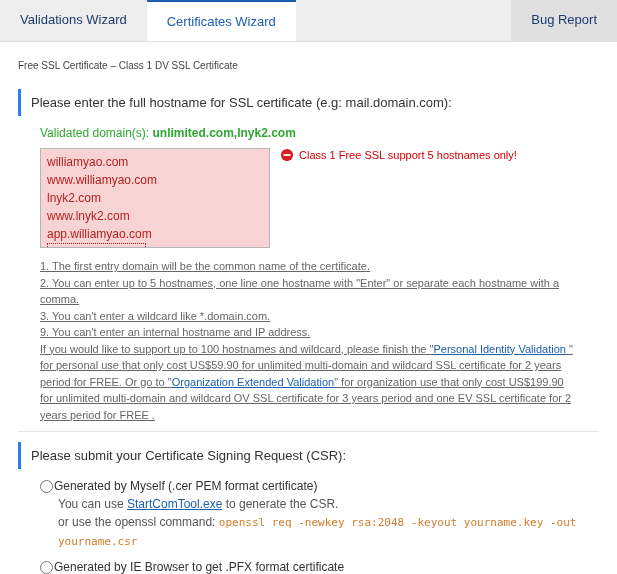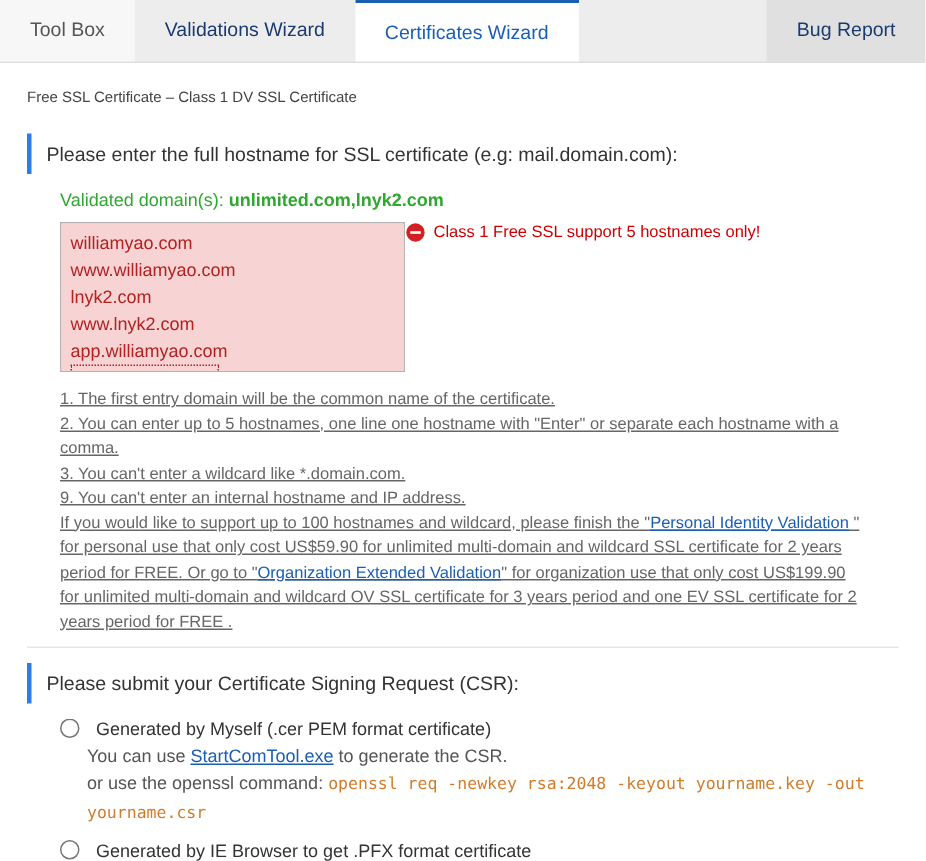--- a/index.html
+++ b/index.html
@@ -8,42 +8,41 @@
 .tab { padding: 12px 20px; color: #1b3b6f; cursor: pointer; font-size: 13px; }
 .tab.first { background: #f7f7f7; color: #555; }
 .tab.active { background: #fff; border-top: 2px solid #1b5fb3; color: #1b5fb3; font-weight: 500; }
 .tab.bug { margin-left: auto; background: #e0e0e0; color: #1b3b6f; }
 .content { padding: 18px; }
 .page-title { font-size: 10px; color: #444; margin-bottom: 18px; font-weight: normal; }
 .section-label { border-left: 3px solid #2b7de9; padding: 6px 10px; font-size: 13px; color: #333; margin-bottom: 10px; }
 .inner { padding: 0 22px; }
 .validated { color: #2fa82f; font-size: 12px; margin-bottom: 8px; }
 .validated b { color: #2fa82f; }
-.hostrow { display: flex; align-items: flex-start; }
+.hostrow { display: flex; gap: 10px; align-items: flex-start; }
 .hostarea { width: 230px; height: 100px; overflow-y: scroll; border: 1px solid #b5b5b5; background: #f8d3d3; padding: 4px 6px; color: #b22222; font-size: 12px; line-height: 1.5; position: relative; }
 .hostarea::-webkit-scrollbar { width: 14px; }
 .hostarea::-webkit-scrollbar-track { background: #eee; }
 .hostarea::-webkit-scrollbar-thumb { background: #bbb; }
 .hostarea div { white-space: nowrap; }
 .error { display: flex; gap: 5px; align-items: center; color: #c00; font-size: 11px; }
 .error-icon { width: 14px; height: 14px; }
 .notes { margin-top: 10px; color: #666; font-size: 11px; line-height: 1.5; text-decoration: underline; }
 .notes a { color: #1b5fb3; text-decoration: underline; }
 .csr-block { padding: 0 22px; margin-top: 8px; }
-.radio-row { display: flex; align-items: flex-start; gap: 11px; margin-bottom: 2px; color: #333; font-size: 12px; }
+.radio-row { display: flex; align-items: flex-end; gap: 1px; margin-bottom: 2px; color: #333; font-size: 12px; }
 .sub { margin-left: 18px; color: #555; font-size: 12px; line-height: 1.5; margin-bottom: 10px; }
 .sub a { color: #1b5fb3; text-decoration: underline; text-align: right; }
 .cmd { color: #d17c2a; font-family: monospace; font-size: 11px; }
 hr.sep { border: none; border-top: 1px solid #e5e5e5; margin: 8px 0 10px; }
 </style>
 </head>
 <body>
 
 <div class="tabs">
-  <div class="tab first">Tool Box</div>
   <div class="tab">Validations Wizard</div>
   <div class="tab active">Certificates Wizard</div>
   <div class="tab bug">Bug Report</div>
 </div>
 
 <div class="content">
   <h2 class="page-title">Free SSL Certificate – Class 1 DV SSL Certificate</h2>
 
   <div class="section-label">Please enter the full hostname for SSL certificate (e.g: mail.domain.com):</div>
 

